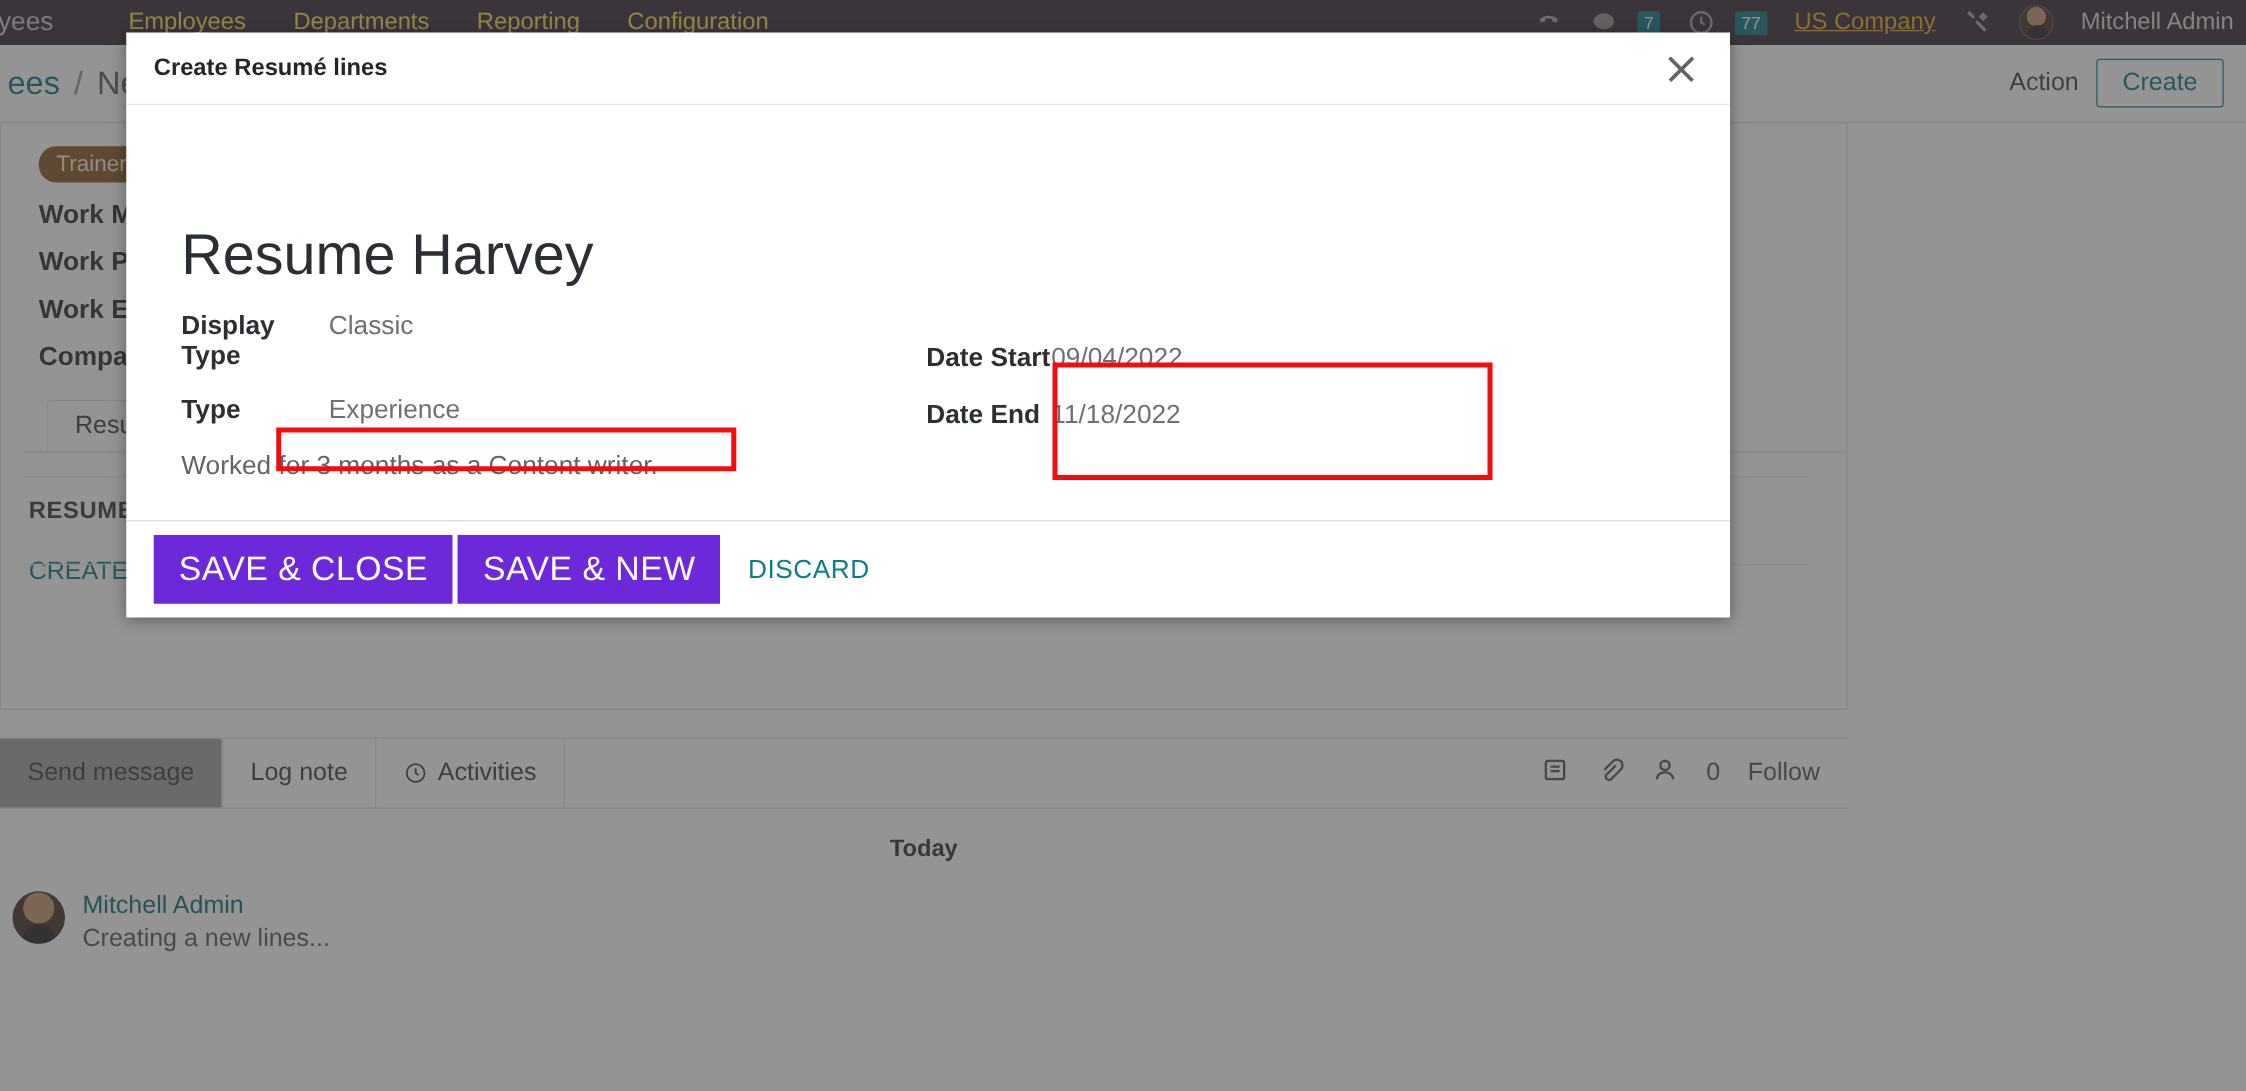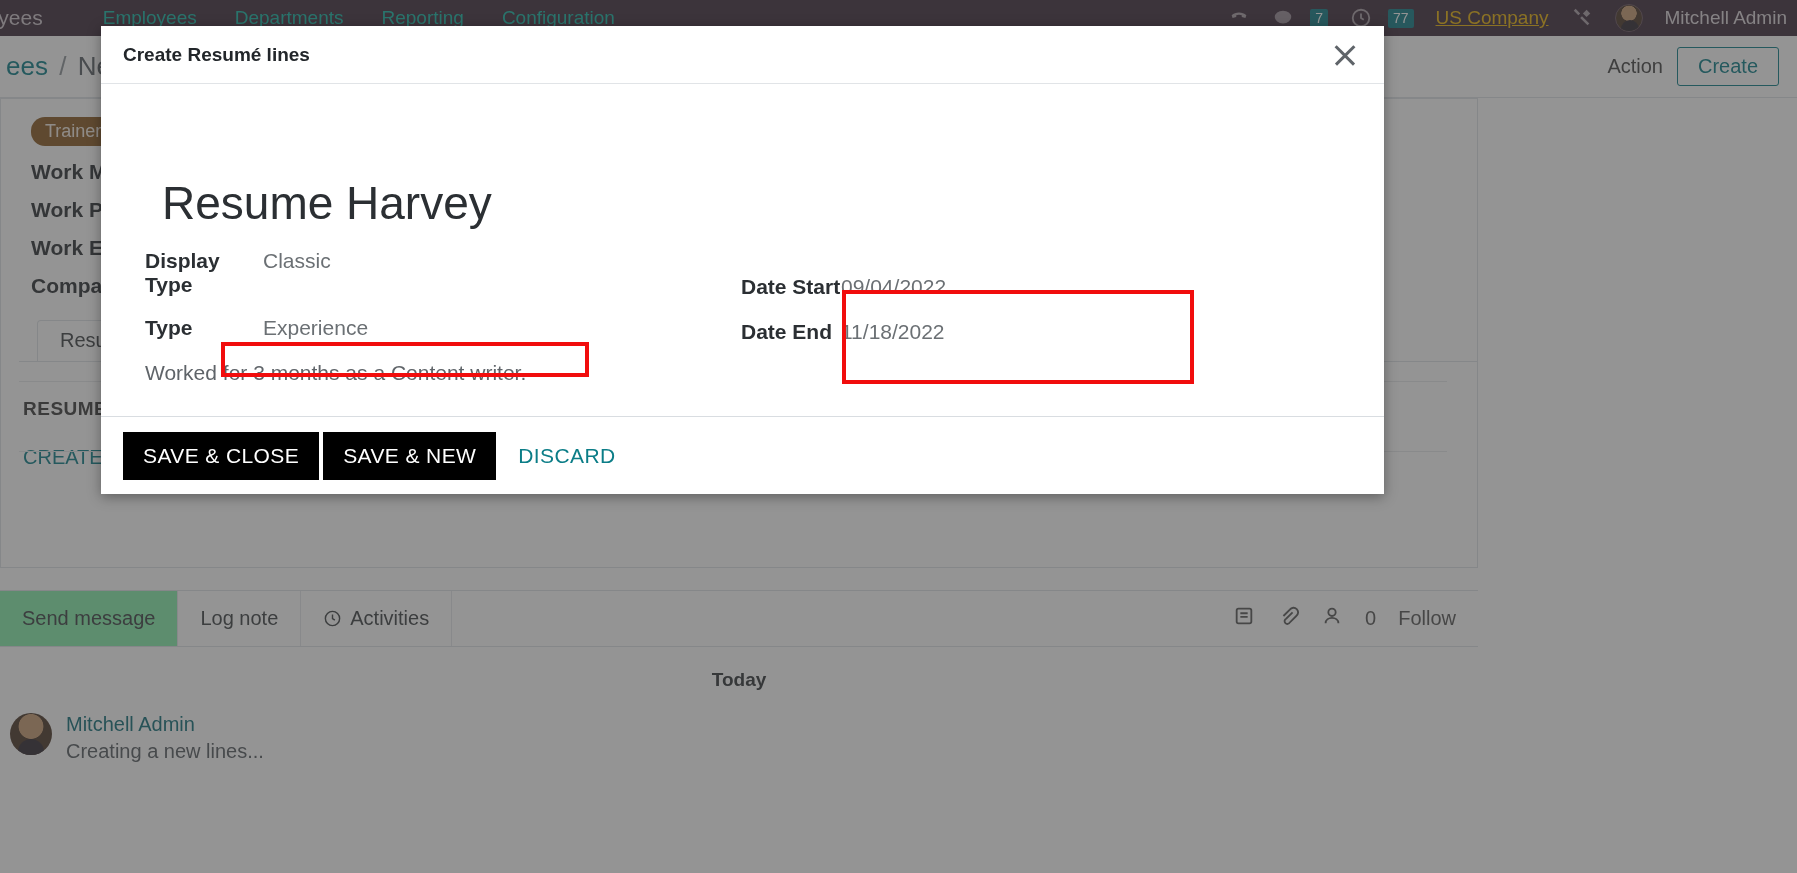--- a/index.html
+++ b/index.html
@@ -14,21 +14,21 @@
   #page { position: absolute; inset: 0; background: #ffffff; }
 
   .navbar {
     position: absolute; left: 0; top: 0; width: 1797px; height: 36px;
     background: #3d2a3b;
     display: flex; align-items: center;
     color: #e3dfe1;
     font-size: 19px;
   }
   .nav-brand { padding-left: 0px; margin-left: -18px; color: #cfc6cc; font-size: 21px; }
-  .nav-menu { display: flex; align-items: center; gap: 38px; margin-left: 60px; font-size: 19px; color: #14b8a6; }
+  .nav-menu { display: flex; align-items: center; gap: 38px; margin-left: 60px; font-size: 19px; color: #fde047; }
   .nav-menu > span { white-space: nowrap; }
   .nav-right { margin-left: auto; display: flex; align-items: center; gap: 22px; padding-right: 10px; }
   .nav-icon { width: 22px; height: 22px; display: inline-block; opacity: .75; position: relative; }
   .badge {
     background: #0f7a85; color: #fff; font-size: 14px;
     padding: 0px 5px; border-radius: 2px; line-height: 18px; height: 19px;
     display: inline-block; margin-left: -6px;
   }
   .nav-company { font-size: 19px; color: #eab308; text-decoration: underline; }
   .avatar {
@@ -74,21 +74,21 @@
   }
   .section-title { font-size: 19px; font-weight: 700; color: #3a3a3a; letter-spacing: .5px; margin: 36px 0 0 22px; }
   .create-link { font-size: 20px; color: #0b7d87; margin: 26px 0 0 22px; }
   .sheet-divider { position:absolute; left: 18px; right: 30px; top: 282px; height:1px; background:#e6e8ea; }
   .sheet-divider2 { position:absolute; left: 18px; right: 30px; top: 352px; height:1px; background:#e6e8ea; }
 
   
   .chatter { position: absolute; left: 0; top: 590px; width: 1478px; height: 283px; background: #fff; border-top: 1px solid #dee2e6; }
   .chatter-bar { height: 56px; display: flex; align-items: stretch; border-bottom: 1px solid #dee2e6; }
   .ch-btn { display:flex; align-items:center; padding: 0 22px; font-size: 20px; color:#3c4043; border-right: 1px solid #e4e7ea; }
-  .ch-btn.active { background: #86efac; }
+  .ch-btn.active { background: #a3a3a3; }
   .ch-right { margin-left: auto; display:flex; align-items:center; gap: 22px; padding-right: 22px; font-size: 20px; color:#555; }
   .today { text-align:center; font-size: 19px; font-weight: 700; color:#2f3337; padding-top: 22px; }
   .msg { display:flex; gap: 14px; padding: 22px 0 0 10px; }
   .msg-avatar { width: 42px; height: 42px; border-radius: 50%;
     background: radial-gradient(circle at 50% 32%, #c89b72 0 34%, #4a3526 36% 100%);
     position: relative; overflow:hidden; flex: none; }
   .msg-avatar::after{ content:""; position:absolute; left:8px; bottom:0; width:26px; height:16px;
     border-radius: 13px 13px 0 0; background:#2e2730; }
   .msg-author { font-size: 20px; color: #0f6d78; }
   .msg-body { font-size: 20px; color: #555b60; margin-top: 4px; }
@@ -115,21 +115,21 @@
   .modal-close::before { transform: rotate(45deg); }
   .modal-close::after  { transform: rotate(-45deg); }
 
   .modal-body { flex: 1; position: relative; padding: 28px 44px 0 44px; }
 
   .grp-left { position: absolute; left: 44px; top: 92px; width: 620px; }
   .grp-right { position: absolute; left: 640px; top: 180px; width: 420px; }
 
   .lbl-title { font-size: 20px; font-weight: 700; color: #2b2f33; }
   .val-title {
-    font-size: 46px; color: #2b2f33; font-weight: 400; margin-top: 2px; line-height: 1.12; margin-left: 17px;
+    font-size: 46px; color: #2b2f33; font-weight: 400; margin-top: 2px; line-height: 1.12;
   }
   .frow { display: flex; align-items: baseline; margin-top: 19px; }
   .frow .lbl { font-size: 21px; font-weight: 700; color: #2b2f33; width: 118px; flex: none; }
   .frow .val { font-size: 21px; color: #6b7074; }
   .desc { font-size: 21px; color: #5f6469; margin-top: 21px; }
 
   .hl-display {
     position: absolute; left: 120px; top: 258px; width: 368px; height: 35px;
     border: 4px solid #f10d0d; pointer-events: none;
   }
@@ -139,21 +139,21 @@
   }
 
   .dates .frow { margin-top: 0; height: 45px; display:flex; align-items:center; }
   .dates .frow .lbl { width: 100px; }
 
   .modal-footer {
     height: 78px; border-top: 1px solid #d9dde1; display: flex; align-items: center;
     padding: 0 0 0 22px; gap: 4px;
   }
   .btn-primary {
-    background: #000000; color: #fff; font-size: 21px; font-weight: 400;
+    background: #6d28d9; color: #fff; font-size: 27px; font-weight: 400;
     padding: 12px 20px; border: none; letter-spacing: .4px; cursor: pointer;
   }
   .btn-link { background: none; border: none; color: #0b7d87; font-size: 21px; padding: 12px 18px; cursor: pointer; letter-spacing: .4px; }
 </style>
 </head>
 <body>
 
 <div id="page">
 
   <div class="navbar">

